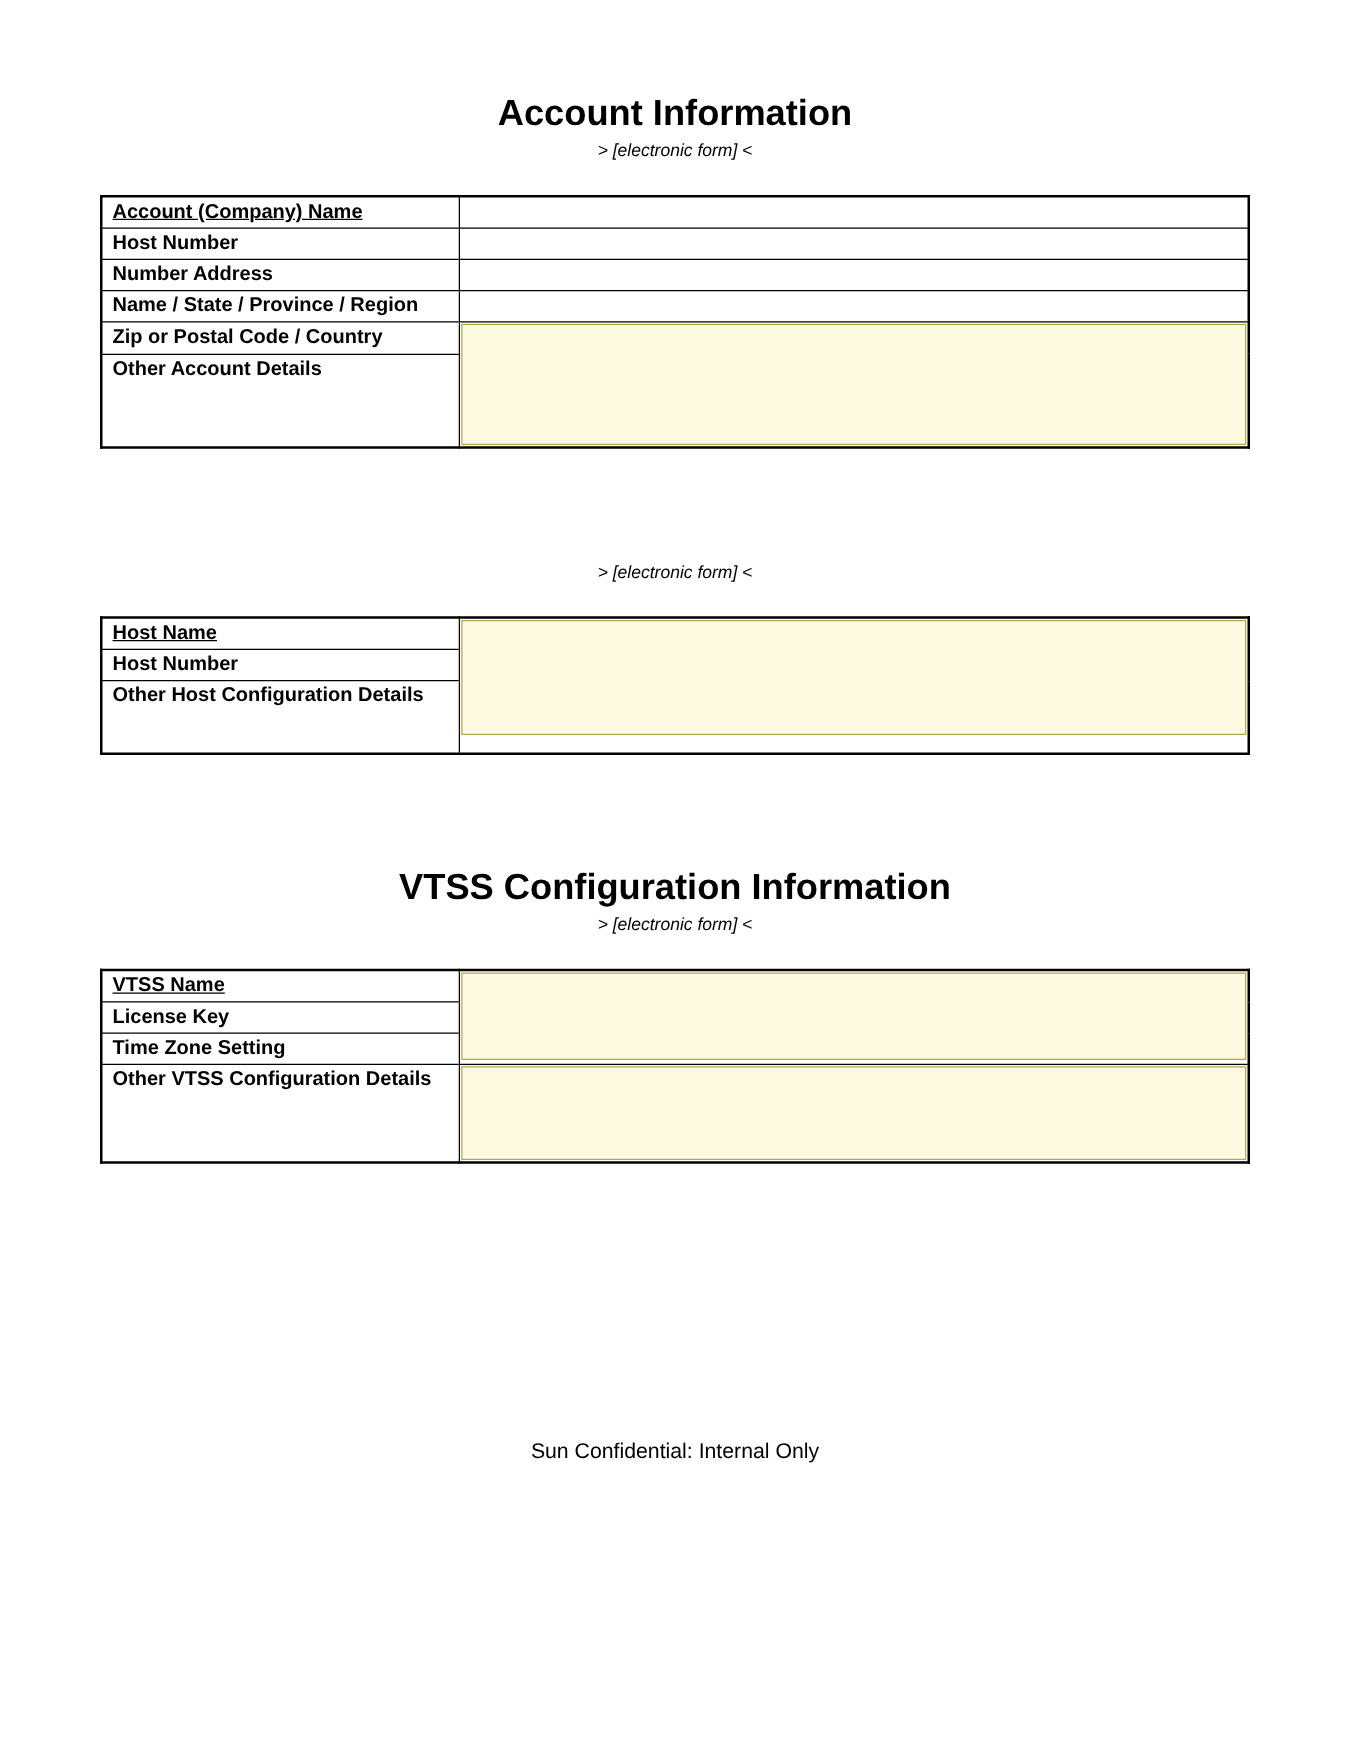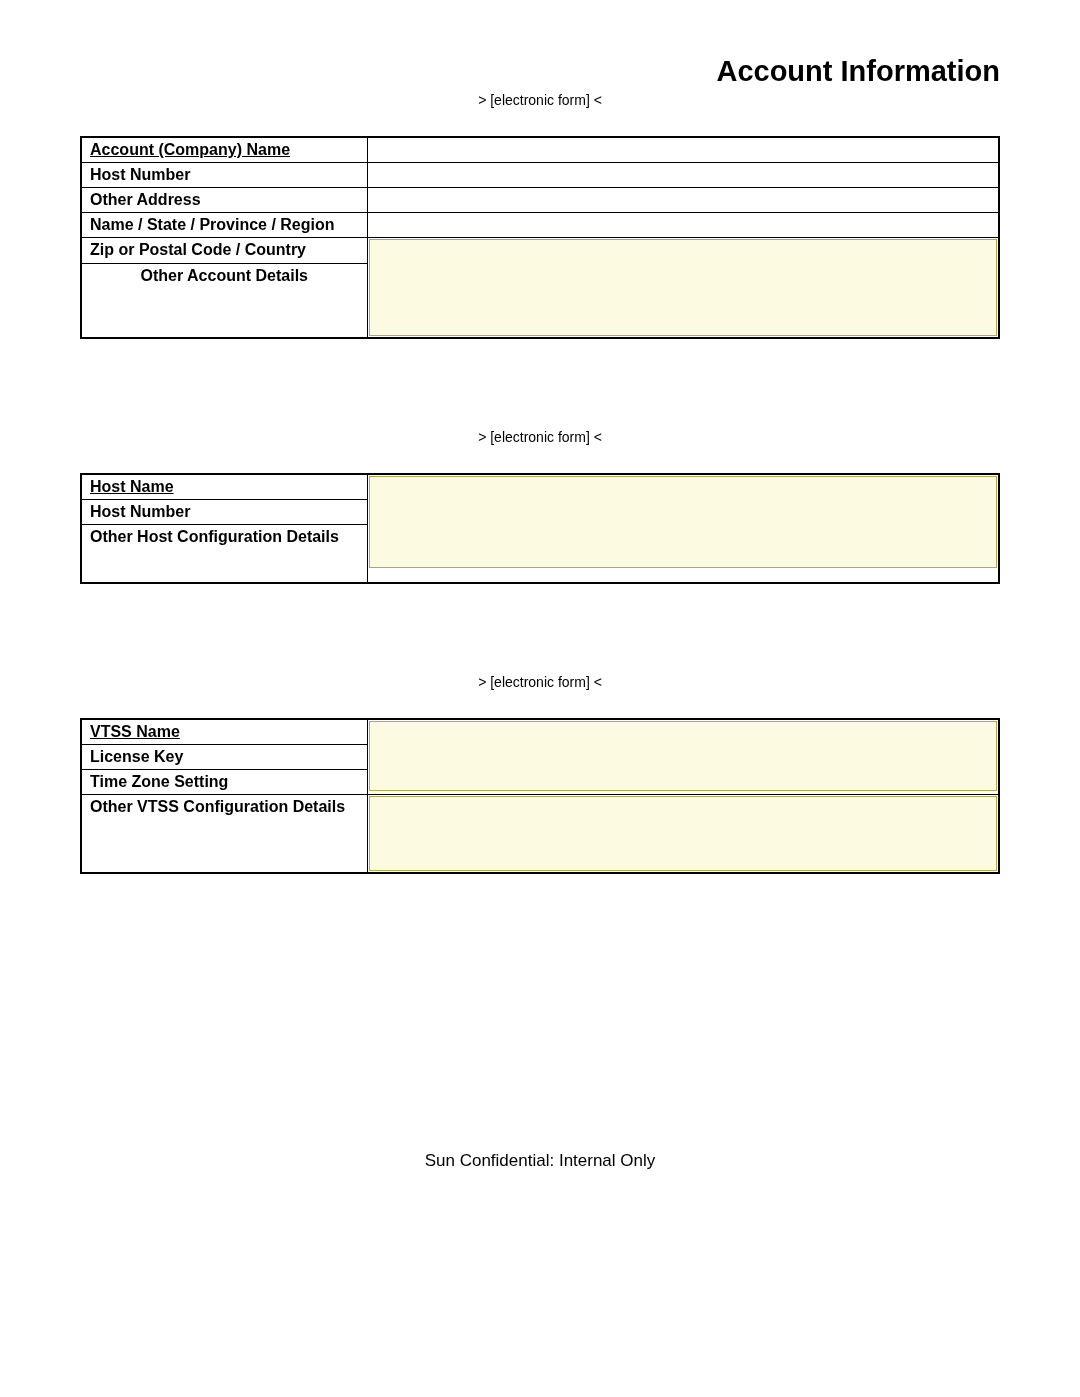--- a/index.html
+++ b/index.html
@@ -14,27 +14,29 @@
     height: 1397px;
     position: relative;
     padding: 55px 80px 0 80px;
   }
   .section {
     margin-bottom: 90px;
   }
   .section-title {
     font-size: 29px;
     font-weight: bold;
-    text-align: right;
+    text-align: center;
     margin-bottom: 4px;
+    margin-top: 20px;
   }
   .section-subtitle {
     font-size: 14px;
     text-align: center;
     margin-bottom: 28px;
+    font-style: italic;
   }
   table.form-table {
     width: 100%;
     border-collapse: collapse;
     border: 2.5px solid #000;
   }
   table.form-table td {
     padding: 3px 8px 3px 8px;
     vertical-align: top;
     font-size: 16px;
@@ -59,21 +61,20 @@
     min-height: 20px;
   }
   .yellow-tall {
     min-height: 64px;
   }
   .value-cell.yellow-container {
     padding: 1px;
   }
   .tall-row td.label-cell {
     padding-bottom: 50px;
-    text-align: center;
   }
   .footer {
     position: absolute;
     bottom: 226px;
     left: 0;
     right: 0;
     text-align: center;
     font-size: 17px;
   }
 </style>
@@ -87,21 +88,21 @@
     <tbody>
         <tr>
       <td class="label-cell">Account (Company) Name</td>
       <td class="value-cell"></td>
     </tr>
     <tr>
       <td class="label-cell">Host Number</td>
       <td class="value-cell"></td>
     </tr>
     <tr>
-      <td class="label-cell">Other Address</td>
+      <td class="label-cell">Number Address</td>
       <td class="value-cell"></td>
     </tr>
     <tr>
       <td class="label-cell">Name / State / Province / Region</td>
       <td class="value-cell"></td>
     </tr>
     <tr>
       <td class="label-cell">Zip or Postal Code / Country</td>
       <td class="value-cell yellow-container" rowspan="2">
         <div class="yellow-box" style="height:100%; min-height:97px;"></div>
@@ -128,20 +129,21 @@
       <td class="label-cell">Host Number</td>
     </tr>
     <tr>
       <td class="label-cell" style="padding-bottom:36px;">Other Host Configuration Details</td>
     </tr>
   </tbody>
     </table>
 </div>
 
 <div class="section">
+  <div class="section-title">VTSS Configuration Information</div>
   <div class="section-subtitle">&gt; [electronic form] &lt;</div>
   <table class="form-table">
     <tbody>
         <tr>
       <td class="label-cell">VTSS Name</td>
       <td class="value-cell yellow-container" rowspan="3">
         <div class="yellow-box" style="height:100%; min-height:70px;"></div>
       </td>
     </tr>
     <tr>

